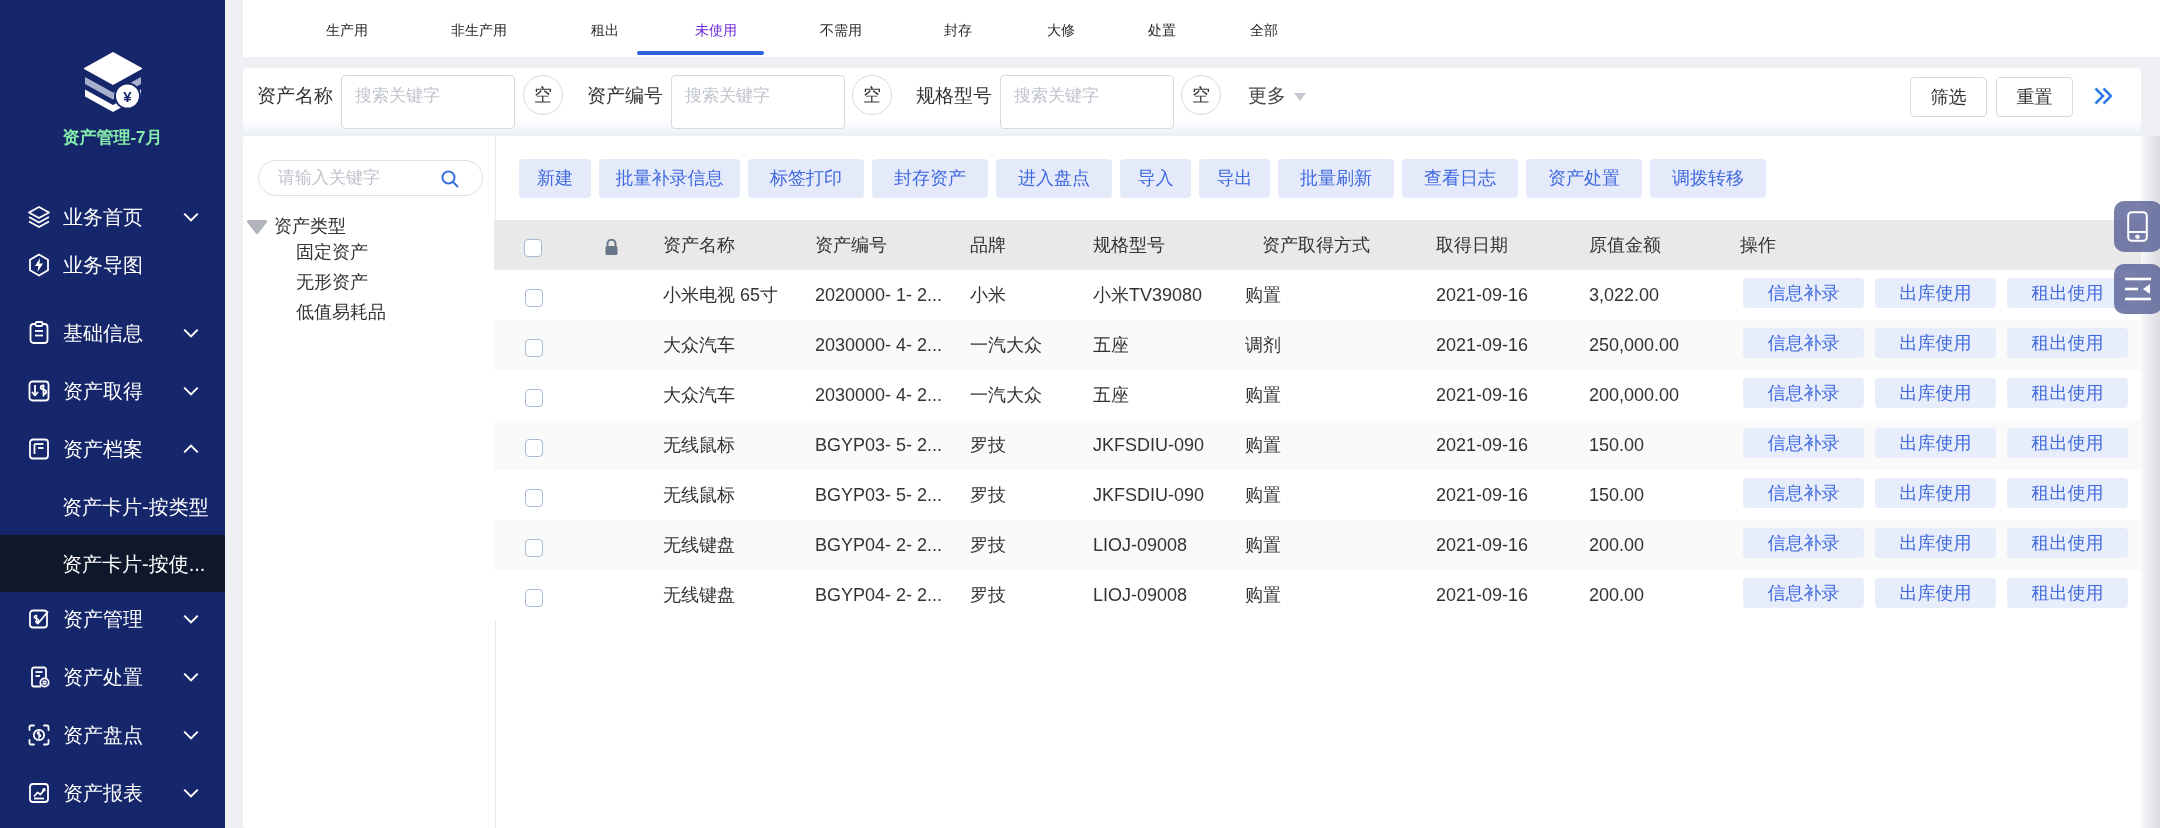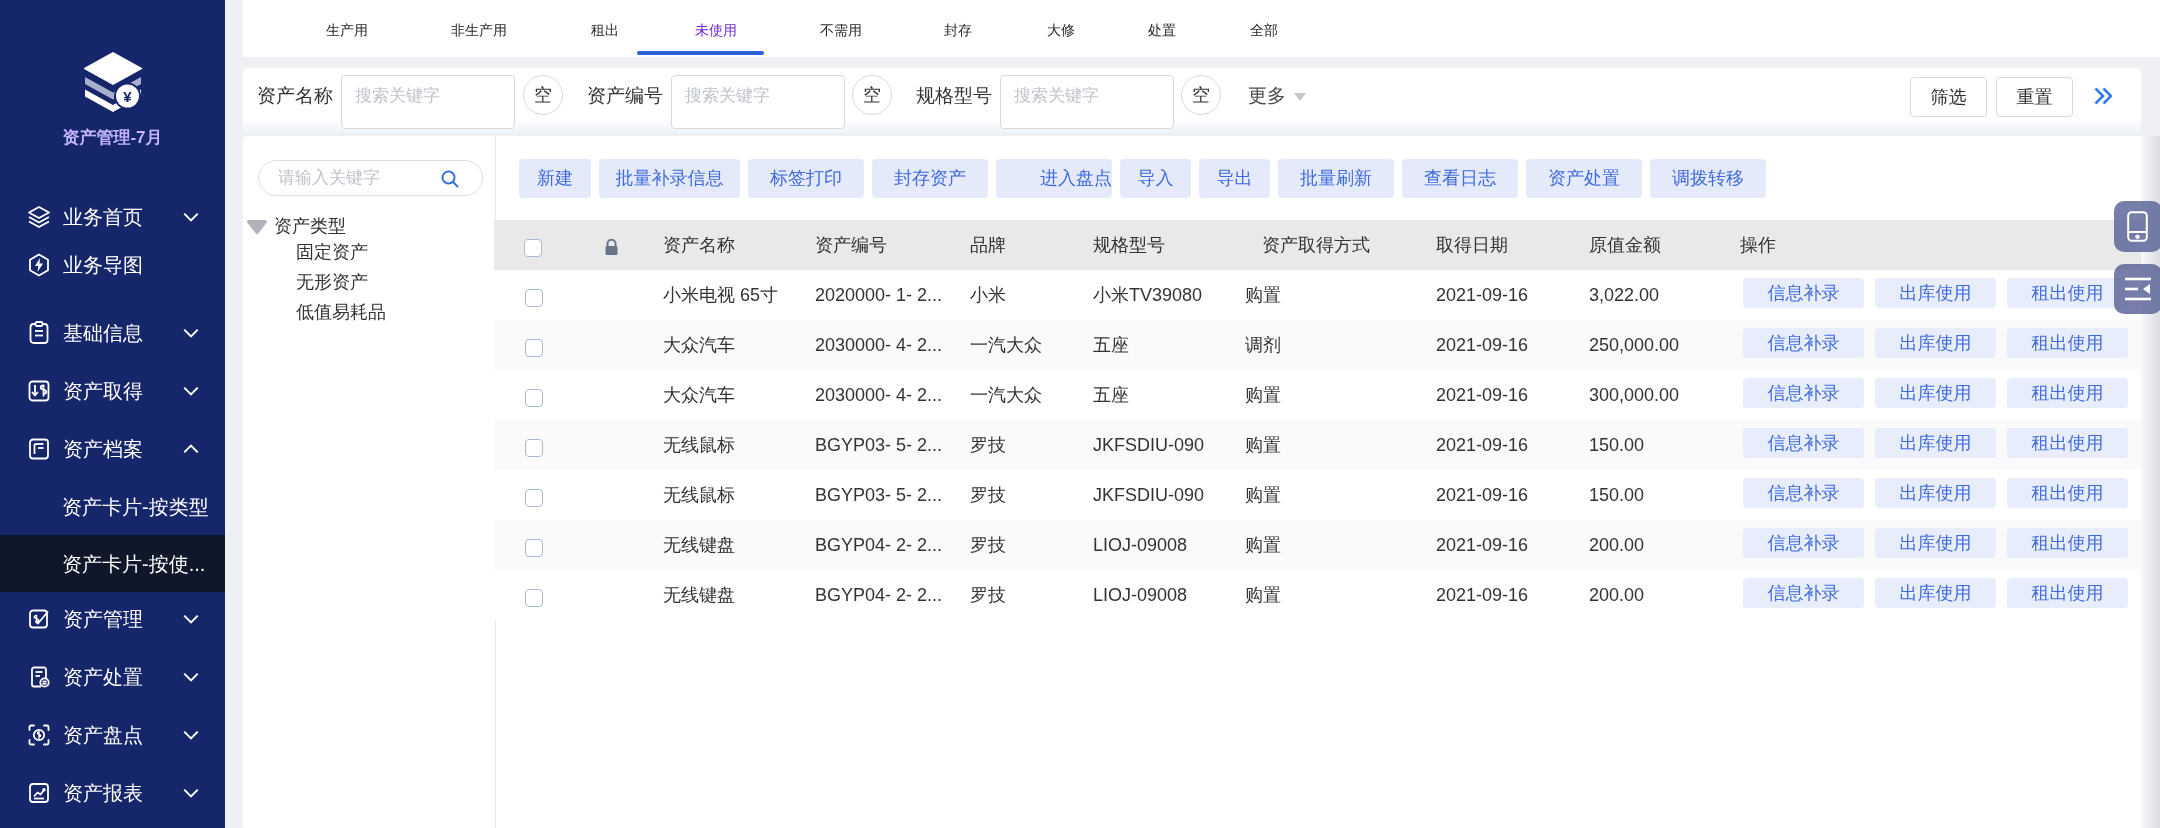--- a/index.html
+++ b/index.html
@@ -2,21 +2,21 @@
 <html><head>
 <meta charset="utf-8">
 <style>
 * { margin:0; padding:0; box-sizing:border-box; }
 html,body { width:2160px; height:828px; overflow:hidden; font-family:"Liberation Sans",sans-serif; }
 body { background:#eef0f4; position:relative; }
 
 
 #sidebar { position:absolute; left:0; top:0; width:225px; height:828px; background:#16266a; color:#fff; }
 #logo { position:absolute; left:84px; top:52px; }
-#apptitle { position:absolute; left:0; top:126px; width:225px; text-align:center; font-size:17px; font-weight:700; color:#c4b5fd; }
+#apptitle { position:absolute; left:0; top:126px; width:225px; text-align:center; font-size:17px; font-weight:700; color:#86efac; }
 .mitem { position:absolute; left:0; width:225px; height:58px; }
 .mitem .txt { position:absolute; left:63px; top:50%; transform:translateY(-50%); font-size:20px; color:#fff; white-space:nowrap; }
 .mitem .ico { position:absolute; left:27px; top:50%; transform:translateY(-50%); width:24px; height:24px; }
 .mitem .chev { position:absolute; left:182px; top:50%; margin-top:-9px; width:18px; height:18px; }
 .sub { position:absolute; left:0; width:225px; height:57px; }
 .sub .txt { position:absolute; left:62px; top:50%; transform:translateY(-50%); font-size:20px; color:#fff; white-space:nowrap; }
 .sub.sel { background:#0f172a; }
 
 
 #tabbar { position:absolute; left:243px; top:0; width:1917px; height:57px; background:#fff; }
@@ -241,21 +241,21 @@
   <div class="treerow" style="left:31px;top:77px;">资产类型</div>
   <div class="treerow" style="left:53px;top:103px;">固定资产</div>
   <div class="treerow" style="left:53px;top:133px;">无形资产</div>
   <div class="treerow" style="left:53px;top:163px;">低值易耗品</div>
 </div>
 
 <div class="tbtn" style="left:519px;width:72px;">新建</div>
 <div class="tbtn" style="left:599px;width:141px;">批量补录信息</div>
 <div class="tbtn" style="left:748px;width:116px;">标签打印</div>
 <div class="tbtn" style="left:872px;width:116px;">封存资产</div>
-<div class="tbtn" style="left:996px;width:116px;text-align:right;">进入盘点</div>
+<div class="tbtn" style="left:996px;width:116px;">进入盘点</div>
 <div class="tbtn" style="left:1120px;width:71px;">导入</div>
 <div class="tbtn" style="left:1199px;width:71px;">导出</div>
 <div class="tbtn" style="left:1278px;width:116px;">批量刷新</div>
 <div class="tbtn" style="left:1402px;width:116px;">查看日志</div>
 <div class="tbtn" style="left:1526px;width:116px;">资产处置</div>
 <div class="tbtn" style="left:1650px;width:116px;">调拨转移</div>
 
 <div id="thead">
   <div class="cbx" style="left:30px;top:19px;"></div>
   <svg style="position:absolute;left:110px;top:19px;" width="15" height="17" viewBox="0 0 15 17">
@@ -300,21 +300,21 @@
       <div class="abtn" style="left:1513px;">租出使用</div>
     </div>
     <div class="trow" style="top:370px;">
       <div class="cbx" style="left:31px;top:19px;"></div>
       <span class="tcell" style="left:169px;">大众汽车</span>
       <span class="tcell" style="left:321px;">2030000- 4- 2...</span>
       <span class="tcell" style="left:476px;">一汽大众</span>
       <span class="tcell" style="left:599px;">五座</span>
       <span class="tcell" style="left:751px;">购置</span>
       <span class="tcell" style="left:942px;">2021-09-16</span>
-      <span class="tcell" style="left:1095px;">300,000.00</span>
+      <span class="tcell" style="left:1095px;">200,000.00</span>
       <div class="abtn" style="left:1249px;">信息补录</div>
       <div class="abtn" style="left:1381px;">出库使用</div>
       <div class="abtn" style="left:1513px;">租出使用</div>
     </div>
     <div class="trow even" style="top:420px;">
       <div class="cbx" style="left:31px;top:19px;"></div>
       <span class="tcell" style="left:169px;">无线鼠标</span>
       <span class="tcell" style="left:321px;">BGYP03- 5- 2...</span>
       <span class="tcell" style="left:476px;">罗技</span>
       <span class="tcell" style="left:599px;">JKFSDIU-090</span>

